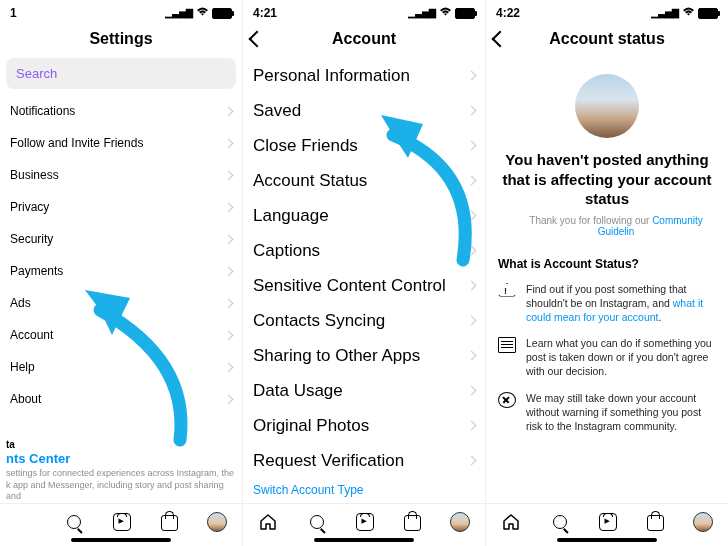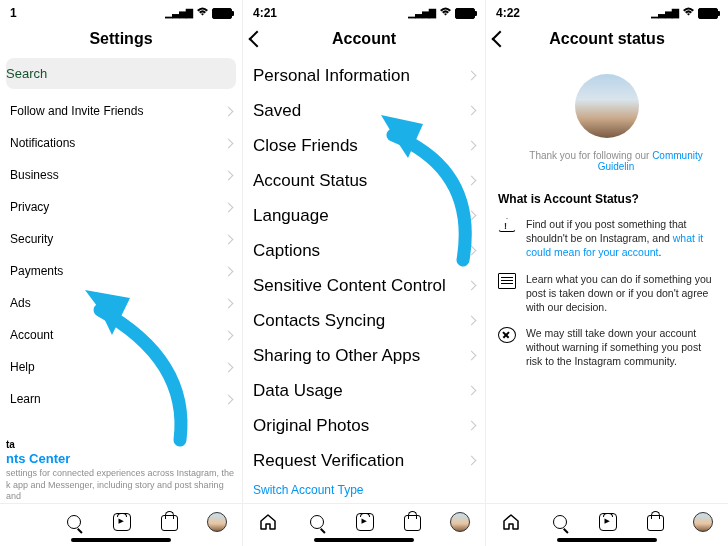--- a/index.html
+++ b/index.html
@@ -61,22 +61,22 @@
   width: 10px; height: 10px;
   border-left: 2px solid #000;
   border-bottom: 2px solid #000;
   transform: rotate(45deg);
   cursor: pointer;
 }
 .search-box {
   margin: 0 6px 6px;
   background: #efefef;
   border-radius: 8px;
-  padding: 8px 0;
-  color: #14532d;
+  padding: 8px 10px;
+  color: #8b5cf6;
   font-size: 13px;
 }
 .list {
   flex: 1;
   overflow: hidden;
   padding: 0 6px;
 }
 .list-item {
   display: flex;
   justify-content: space-between;
@@ -213,28 +213,28 @@
         </span>
         <span class="battery-icon"></span>
       </span>
     </div>
     <div class="nav-header">
       <span>Settings</span>
     </div>
     <div class="search-box">Search</div>
     <div class="list" id="list1">
         <div class="list-item">
+          <span>Notifications</span>
+          <span class="chevron"></span>
+        </div>
+        <div class="list-item">
           <span>Follow and Invite Friends</span>
           <span class="chevron"></span>
         </div>
         <div class="list-item">
-          <span>Notifications</span>
-          <span class="chevron"></span>
-        </div>
-        <div class="list-item">
           <span>Business</span>
           <span class="chevron"></span>
         </div>
         <div class="list-item">
           <span>Privacy</span>
           <span class="chevron"></span>
         </div>
         <div class="list-item">
           <span>Security</span>
           <span class="chevron"></span>
@@ -249,21 +249,21 @@
         </div>
         <div class="list-item">
           <span>Account</span>
           <span class="chevron"></span>
         </div>
         <div class="list-item">
           <span>Help</span>
           <span class="chevron"></span>
         </div>
         <div class="list-item">
-          <span>Learn</span>
+          <span>About</span>
           <span class="chevron"></span>
         </div>
       </div>
     <div class="meta-section">
       <div class="meta-label">ta</div>
       <div class="meta-link">nts Center</div>
       <div>settings for connected experiences across Instagram, the k app and Messenger, including story and post sharing and</div>
     </div>
     <div class="tab-bar">
       <span style="width:20px"></span>
@@ -386,20 +386,21 @@
         </span>
         <span class="battery-icon"></span>
       </span>
     </div>
     <div class="nav-header">
       <span class="back-chevron"></span>
       <span>Account status</span>
     </div>
     <div class="screen3-body">
       <div class="avatar-large"></div>
+      <div class="headline">You haven't posted anything that is affecting your account status</div>
       <div class="sub">
         <span>Thank you for following our </span><span class="link">Community Guidelin</span>
       </div>
       <div class="section-h">What is Account Status?</div>
       <div id="inforows">
           <div class="info-row">
             <span class="info-icon warn-icon"></span>
             <span>Find out if you post something that shouldn't be on Instagram, and <span class="link">what it could mean for your account</span>.</span>
           </div>
           <div class="info-row">

